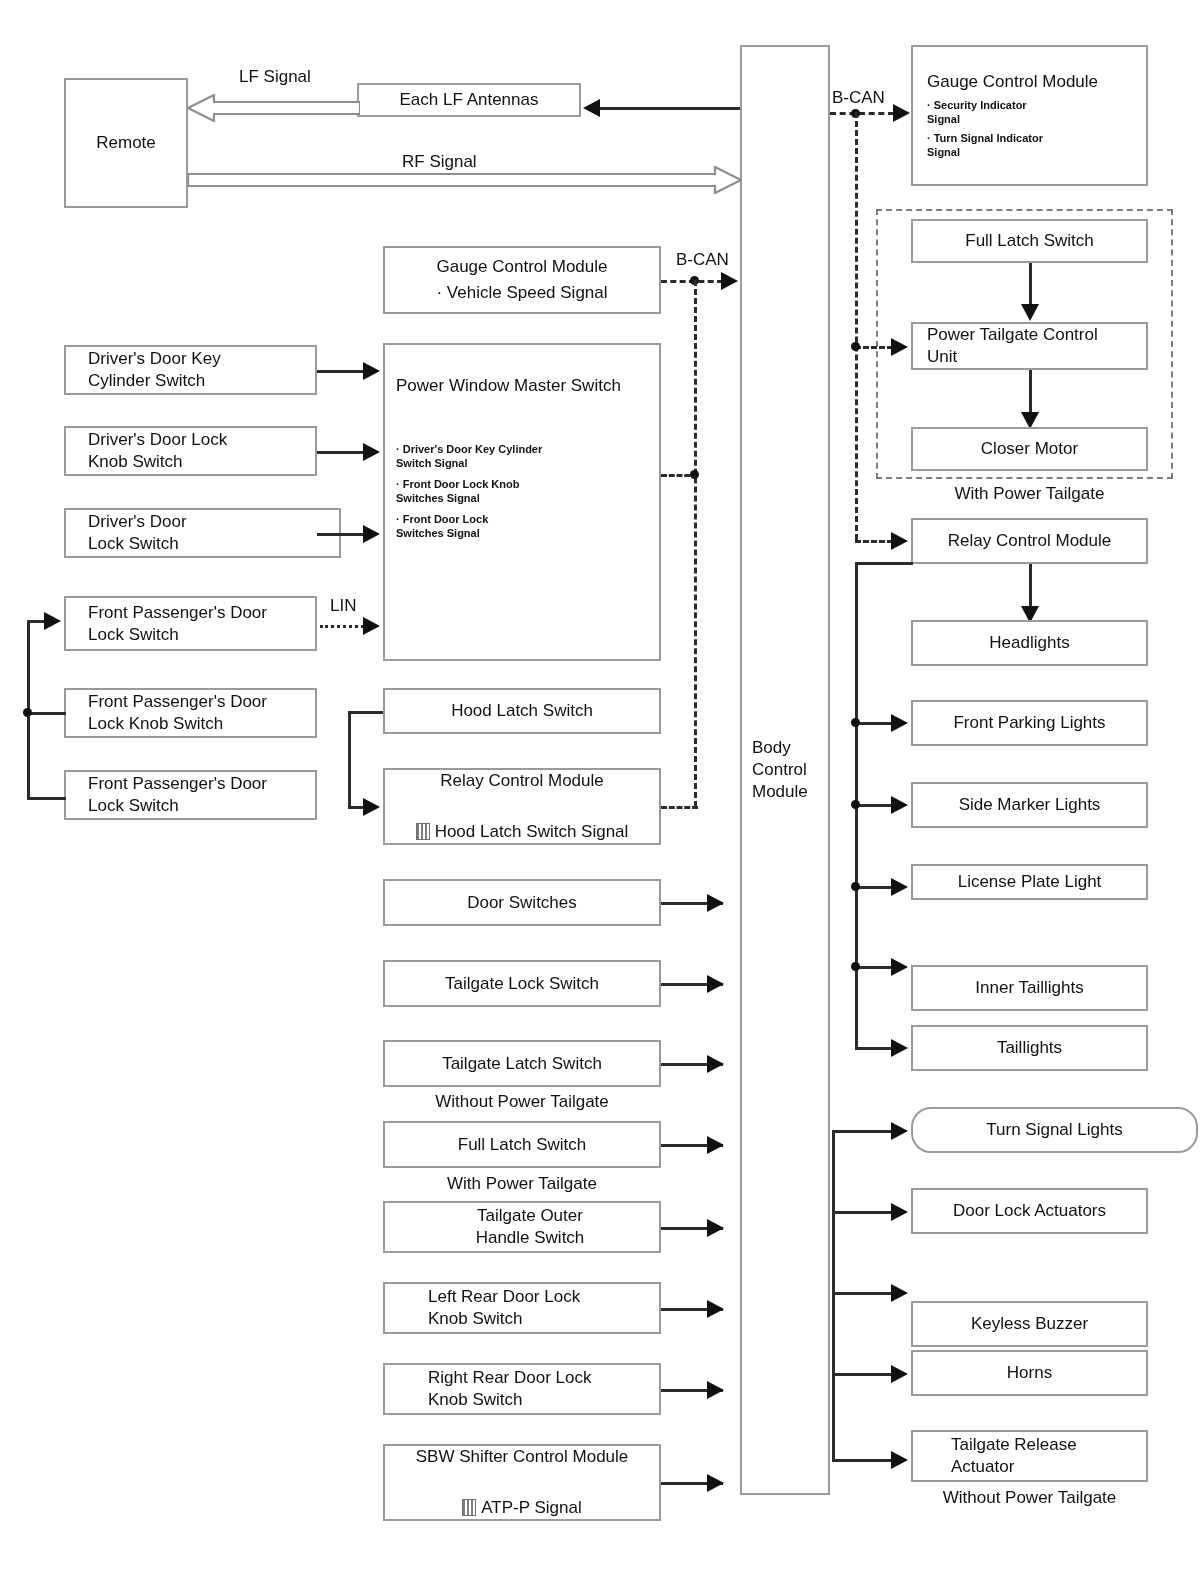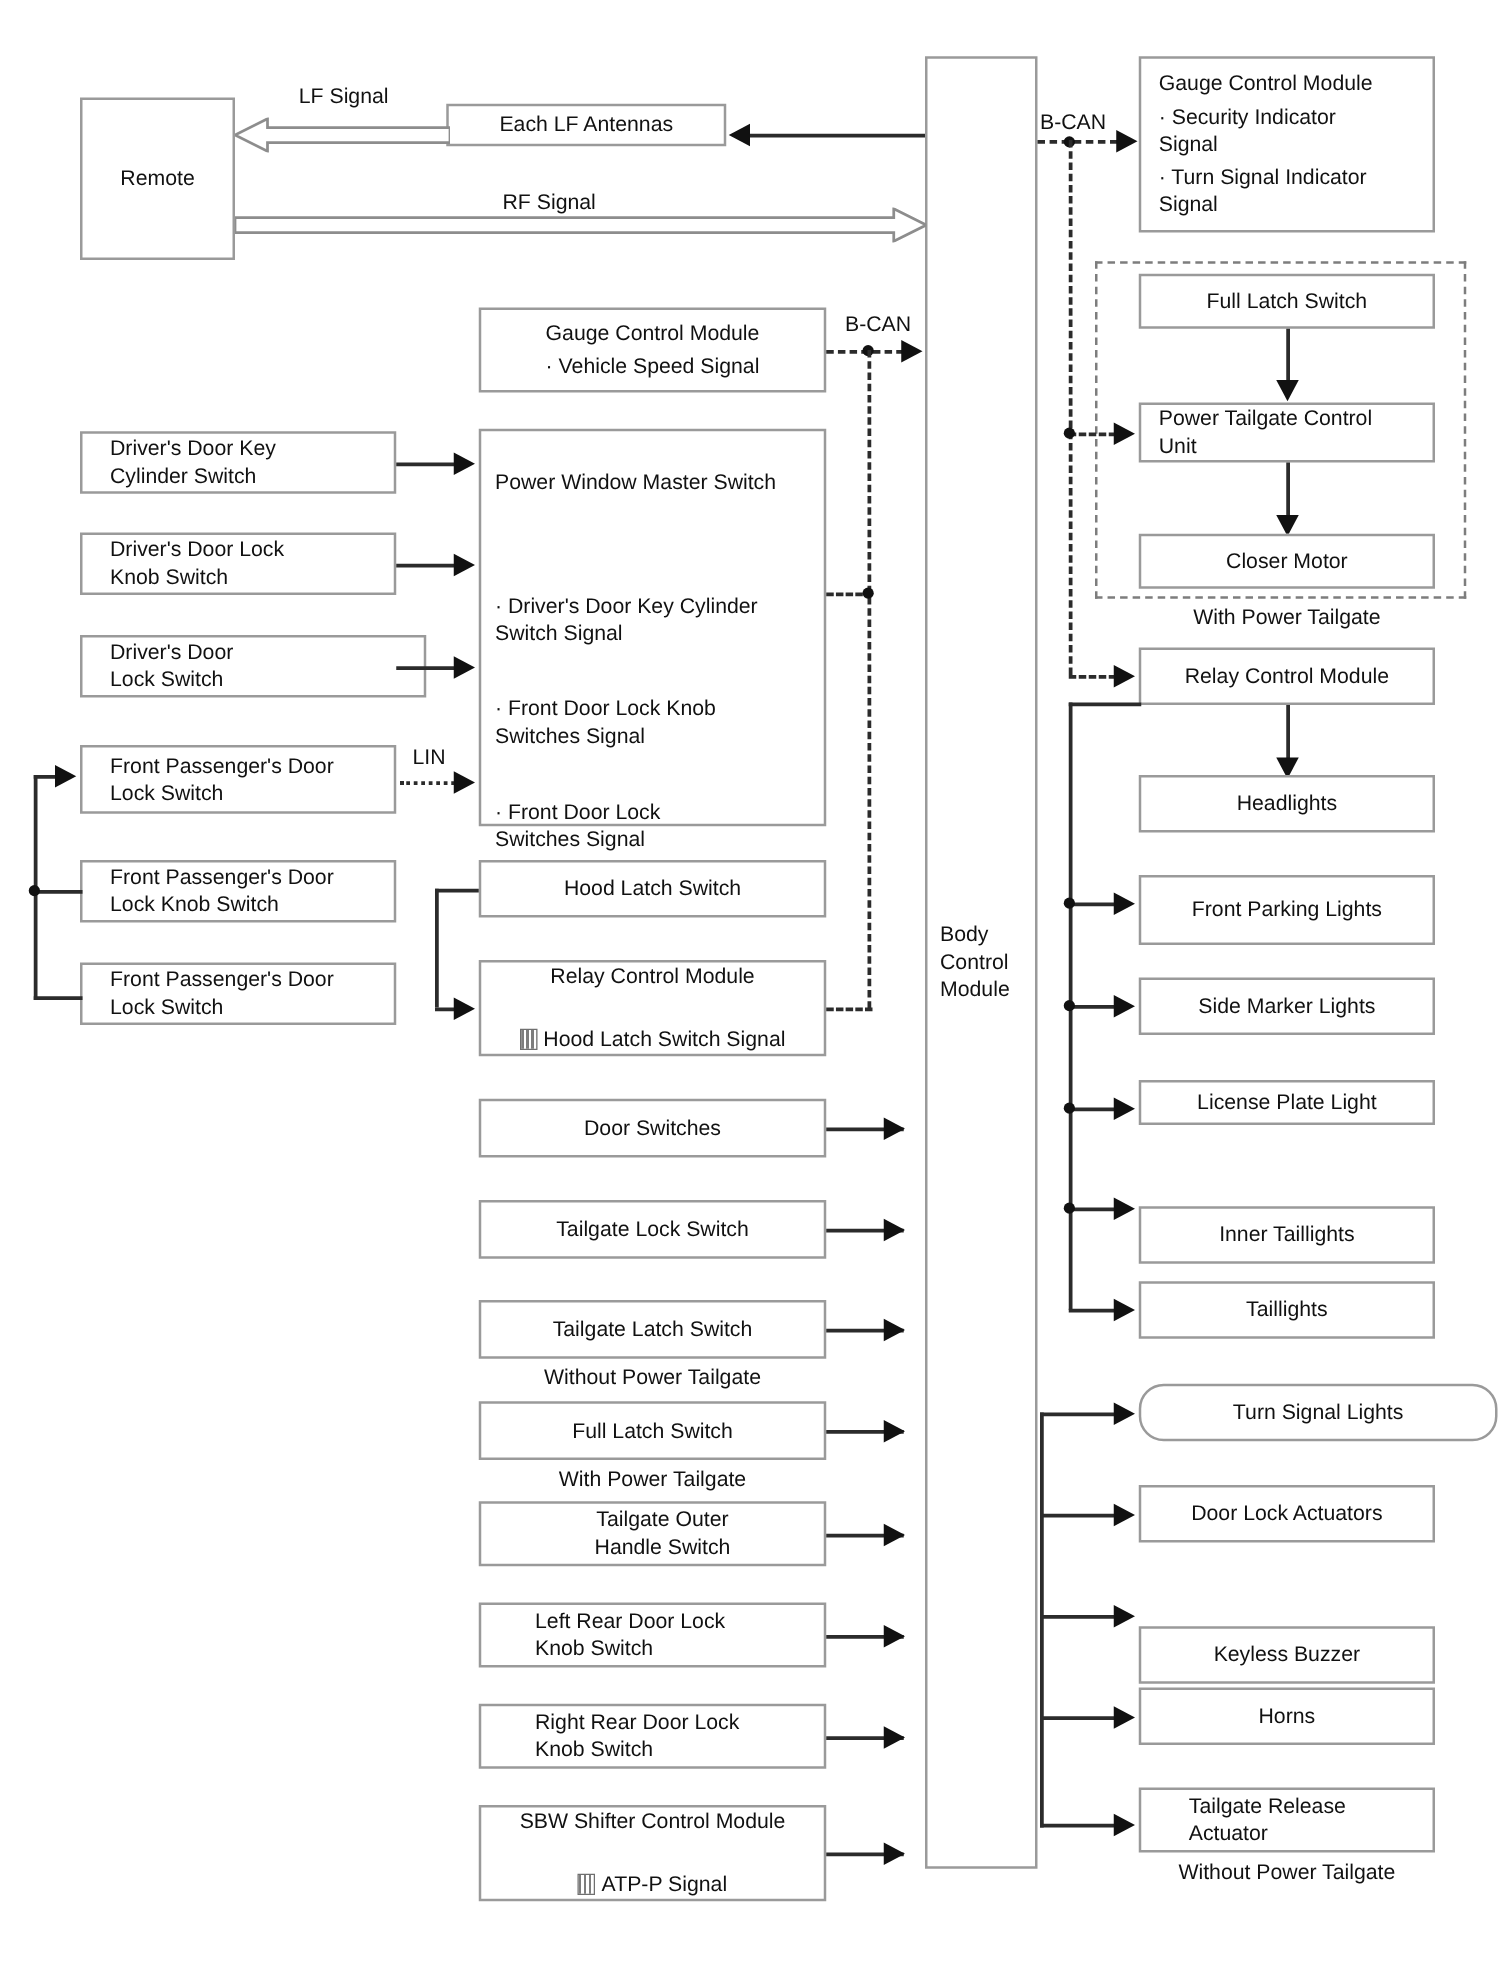--- a/index.html
+++ b/index.html
@@ -16,21 +16,21 @@
     flex-direction:column;
     justify-content:center;
     font-size:17px;
     line-height:1.28;
     color:#111;
     padding:2px 8px;
   }
   .bx.ctr{align-items:center;text-align:center;}
   .bx.lft{align-items:flex-start;text-align:left;}
   .bx .ln{display:block;white-space:pre-line;}
-  .bx .sub{font-size:17px;}
+  .bx .sub{font-size:11px;font-weight:bold;}
 
   
   .lbl{
     position:absolute;
     font-size:17px;
     color:#111;
     white-space:nowrap;
   }
   .lbl.c{text-align:center;}
 
@@ -181,21 +181,21 @@
   <div class="v" style="left:1029px;top:564px;height:44px;"></div>
   <div class="ar dn" style="left:1021px;top:606px;"></div>
 
   <div class="h" style="left:855px;top:562px;width:58px;"></div>
   <div class="v" style="left:855px;top:562px;height:486px;"></div>
 
   <div class="bx ctr" style="left:911px;top:620px;width:237px;height:46px;">
     <span class="ln">Headlights</span>
   </div>
 
-  <div class="bx ctr" style="left:911px;top:700px;width:237px;height:56px;">
+  <div class="bx ctr" style="left:911px;top:700px;width:237px;height:46px;">
     <span class="ln">Front Parking Lights</span>
   </div>
   <div class="h" style="left:855px;top:722px;width:38px;"></div>
   <div class="ar" style="left:891px;top:714px;"></div>
   <div class="dot" style="left:851px;top:718px;"></div>
 
   <div class="bx ctr" style="left:911px;top:782px;width:237px;height:46px;">
     <span class="ln">Side Marker Lights</span>
   </div>
   <div class="h" style="left:855px;top:804px;width:38px;"></div>
@@ -308,21 +308,21 @@
 Lock Switch</span>
   </div>
 
   <div class="v" style="left:27px;top:620px;height:180px;"></div>
   <div class="h" style="left:27px;top:620px;width:18px;"></div>
   <div class="ar" style="left:44px;top:612px;"></div>
   <div class="h" style="left:27px;top:712px;width:39px;"></div>
   <div class="dot" style="left:23px;top:708px;"></div>
   <div class="h" style="left:27px;top:797px;width:39px;"></div>
 
-  <div class="bx lft" style="left:383px;top:343px;width:278px;height:318px;padding-left:11px;justify-content:flex-start;padding-top:30px;gap:32px;">
+  <div class="bx lft" style="left:383px;top:343px;width:278px;height:318px;padding-left:11px;justify-content:flex-start;padding-top:30px;">
     <span class="ln">Power Window Master Switch</span>
     <span class="ln sub" style="margin-top:45px;">· Driver's Door Key Cylinder
 Switch Signal</span>
     <span class="ln sub" style="margin-top:7px;">· Front Door Lock Knob
 Switches Signal</span>
     <span class="ln sub" style="margin-top:7px;">· Front Door Lock
 Switches Signal</span>
   </div>
 
   <div class="hd" style="left:661px;top:474px;width:37px;"></div>

